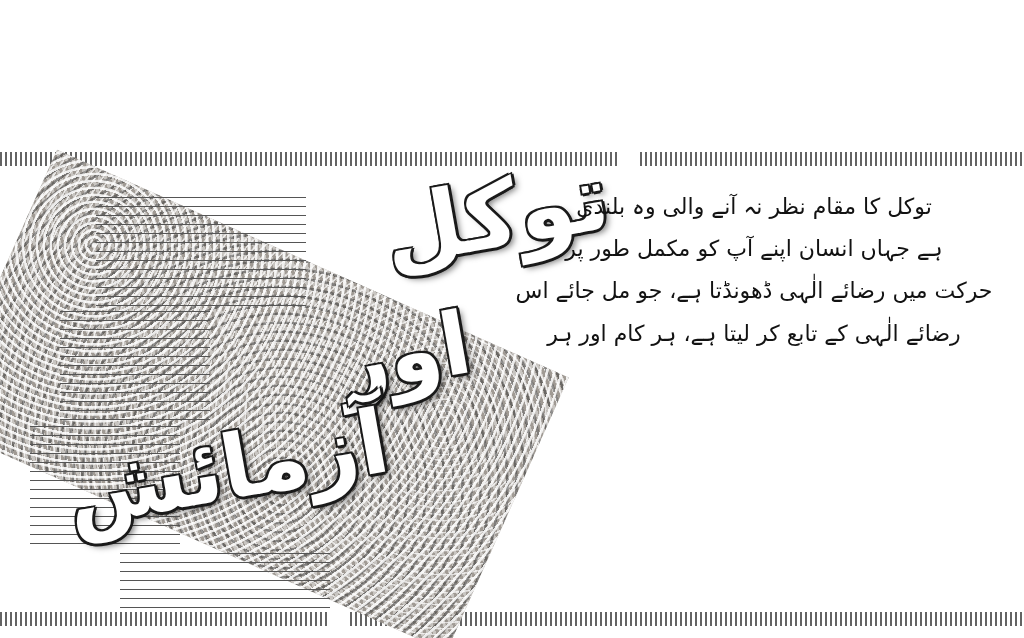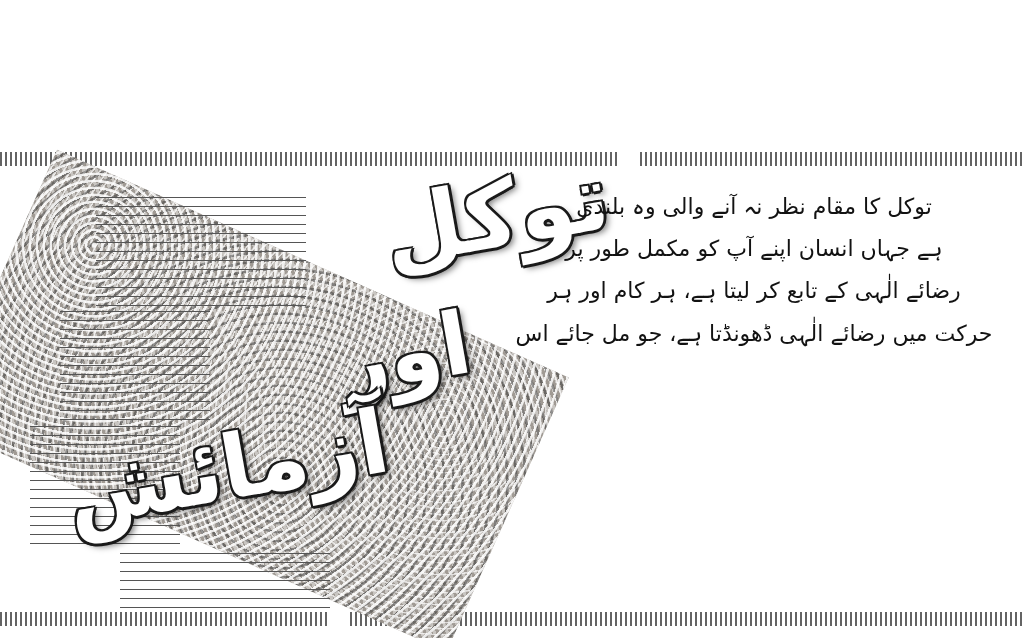--- a/index.html
+++ b/index.html
@@ -176,17 +176,17 @@
 
   <div class="title-block">
     <span class="title-line title-1">توکل</span>
     <span class="title-line title-2">اور</span>
     <span class="title-line title-3">آزمائش</span>
   </div>
 
   <div class="body-text">
     <span class="body-line">توکل کا مقام نظر نہ آنے والی وہ بلندی</span>
     <span class="body-line">ہے جہاں انسان اپنے آپ کو مکمل طور پر</span>
+    <span class="body-line">حرکت میں رضائے الٰہی ڈھونڈتا ہے، جو مل جائے اس</span>
     <span class="body-line">رضائے الٰہی کے تابع کر لیتا ہے، ہر کام اور ہر</span>
-    <span class="body-line">حرکت میں رضائے الٰہی ڈھونڈتا ہے، جو مل جائے اس</span>
   </div>
 
 </div>
 
 </body></html>

